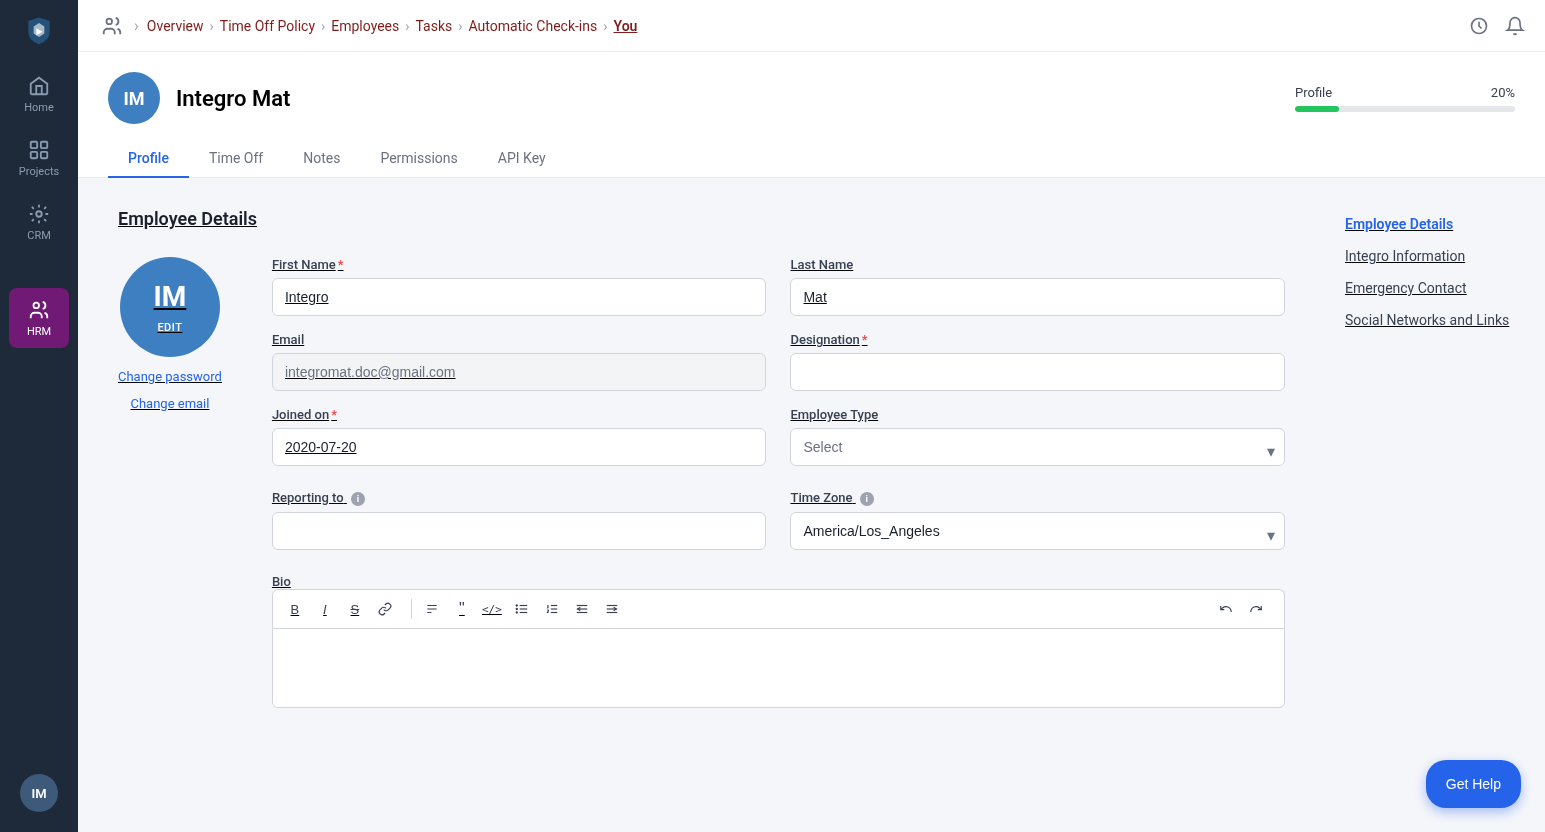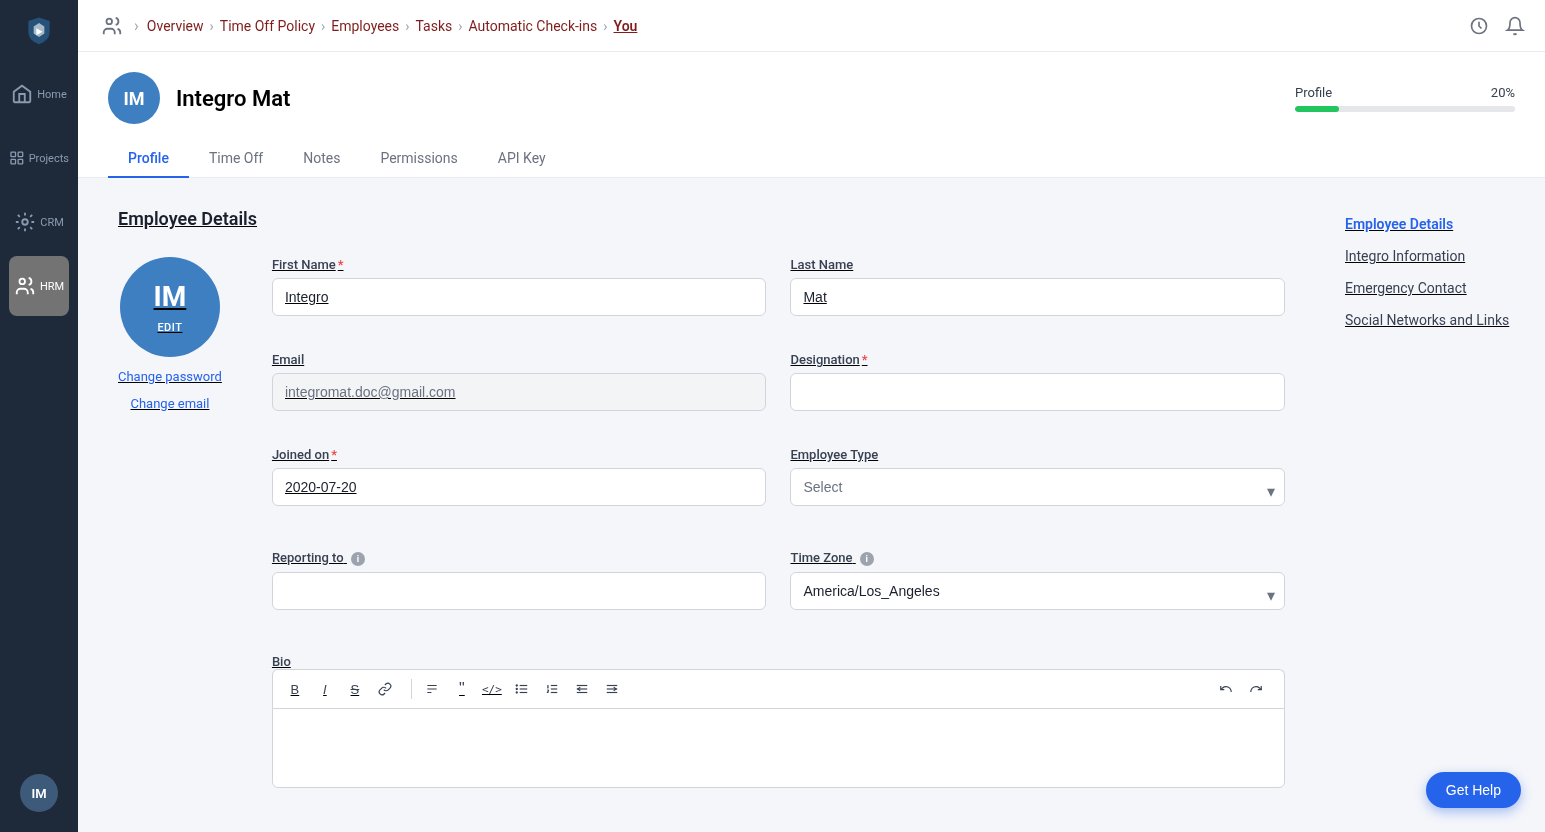--- a/index.html
+++ b/index.html
@@ -22,29 +22,30 @@
       display: flex;
       align-items: center;
       justify-content: center;
       margin-bottom: 10px;
     }
     .sidebar-logo svg { width: 32px; height: 32px; }
     .sidebar-item {
       width: 60px;
       height: 60px;
       display: flex;
+      flex-direction: column;
       align-items: center;
       justify-content: center;
       gap: 4px;
       border-radius: 8px;
       cursor: pointer;
       color: #8a9bb0;
       font-size: 11px;
     }
-    .sidebar-item.active { background: #737373; color: white; }
+    .sidebar-item.active { background: #701a75; color: white; margin-top: 32px; }
     .sidebar-item svg { width: 22px; height: 22px; }
     .sidebar-avatar {
       margin-top: auto;
       width: 38px;
       height: 38px;
       border-radius: 50%;
       background: #3d5a7a;
       display: flex;
       align-items: center;
       justify-content: center;
@@ -239,21 +240,21 @@
       text-decoration: none;
     }
 
     
     .form-fields {
       flex: 1;
     }
     .form-row {
       display: flex;
       gap: 24px;
-      margin-bottom: 36px;
+      margin-bottom: 16px;
     }
     .form-group {
       flex: 1;
       display: flex;
       flex-direction: column;
       gap: 6px;
     }
     .form-label {
       font-size: 13px;
       color: #374151;
@@ -374,21 +375,21 @@
 
     
     .get-help-btn {
       position: fixed;
       bottom: 24px;
       right: 24px;
       background: #2563eb;
       color: white;
       border: none;
       border-radius: 20px;
-      padding: 10px 20px;
+      padding: 16px 20px;
       font-size: 14px;
       font-weight: 500;
       cursor: pointer;
       box-shadow: 0 4px 12px rgba(37,99,235,0.4);
     }
 
     .divider-v {
       width: 1px;
       height: 20px;
       background: #d1d5db;

